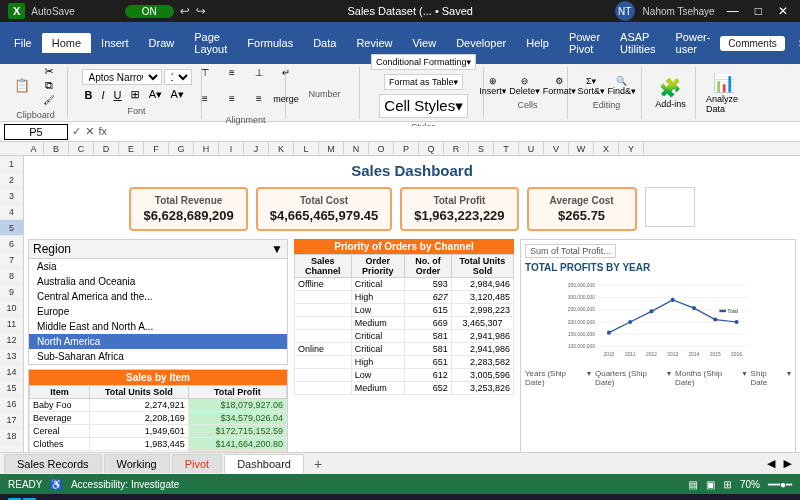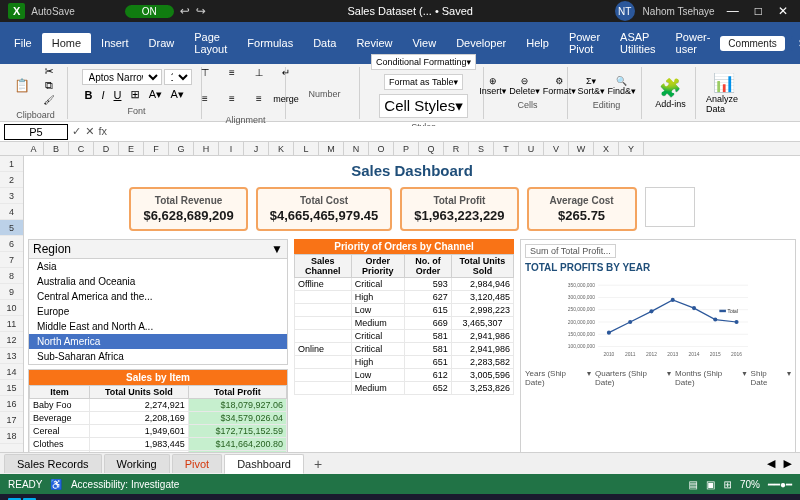--- a/index.html
+++ b/index.html
@@ -680,21 +680,21 @@
               <tbody id="priority-tbody">
               <tr>
       <td>Offline</td>
       <td>Critical</td>
       <td style="text-align:right;">593</td>
       <td style="text-align:right;">2,984,946</td>
     </tr>
                   <tr>
       <td></td>
       <td>High</td>
-      <td style="text-align:right;">627</td>
+      <td style="text-align:right;font-style:italic;">627</td>
       <td style="text-align:right;">3,120,485</td>
     </tr>
                   <tr>
       <td></td>
       <td>Low</td>
       <td style="text-align:right;">615</td>
       <td style="text-align:right;">2,998,223</td>
     </tr>
                   <tr>
       <td></td>

